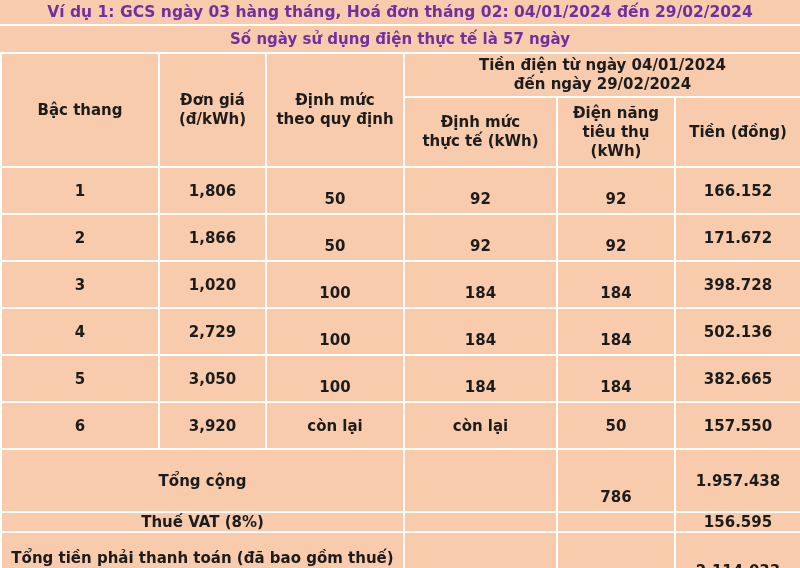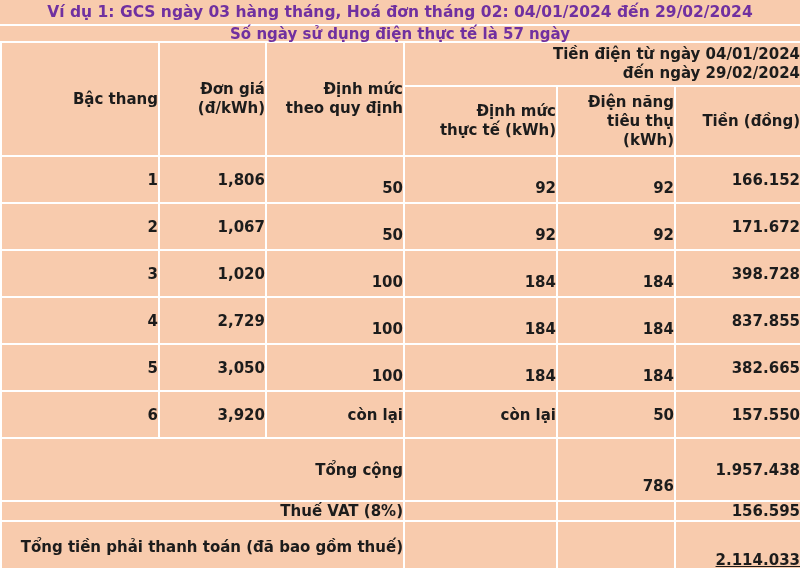--- a/index.html
+++ b/index.html
@@ -15,27 +15,27 @@
     background:var(--background,#f8cbad);
     font-family:"DejaVu Sans","Liberation Sans",sans-serif;
     color:var(--body_text,#1c1c1c);
     font-weight:bold;
   }
   .title-row{
     width:800px;text-align:center;color:var(--title_text,#7030a0);
     display:flex;align-items:center;justify-content:center;
   }
   .title-1{height:26px;border-bottom:2px solid var(--grid,#fff);font-size:15.5px;}
-  .title-2{height:15px;font-size:15px;}
+  .title-2{height:26px;font-size:15px;}
   table{
     width:800px;border-collapse:collapse;table-layout:fixed;
   }
   th,td{
     border:2px solid var(--grid,#fff);
-    text-align:right;vertical-align:middle;
+    text-align:center;vertical-align:middle;
     font-size:15px;font-weight:bold;
     padding:0;overflow:hidden;
   }
   thead th{line-height:19px;}
   tr.hrow-top{height:44px;}
   tr.hrow-sub{height:70px;}
   tr.data-row{height:47px;}
   tr.sum-row-1{height:63px;}
   tr.sum-row-2{height:20px;}
   tr.sum-row-3{height:52px;}
@@ -91,41 +91,41 @@
     <tr class="data-row">
       <td>1</td>
       <td>1,806</td>
       <td class="low">50</td>
       <td class="low">92</td>
       <td class="low">92</td>
       <td>166.152</td>
     </tr>
     <tr class="data-row">
       <td>2</td>
-      <td>1,067</td>
+      <td>1,866</td>
       <td class="low">50</td>
       <td class="low">92</td>
       <td class="low">92</td>
       <td>171.672</td>
     </tr>
     <tr class="data-row">
       <td>3</td>
       <td>1,020</td>
       <td class="low">100</td>
       <td class="low">184</td>
       <td class="low">184</td>
       <td>398.728</td>
     </tr>
     <tr class="data-row">
       <td>4</td>
       <td>2,729</td>
       <td class="low">100</td>
       <td class="low">184</td>
       <td class="low">184</td>
-      <td>837.855</td>
+      <td>502.136</td>
     </tr>
     <tr class="data-row">
       <td>5</td>
       <td>3,050</td>
       <td class="low">100</td>
       <td class="low">184</td>
       <td class="low">184</td>
       <td>382.665</td>
     </tr>
     <tr class="data-row">

